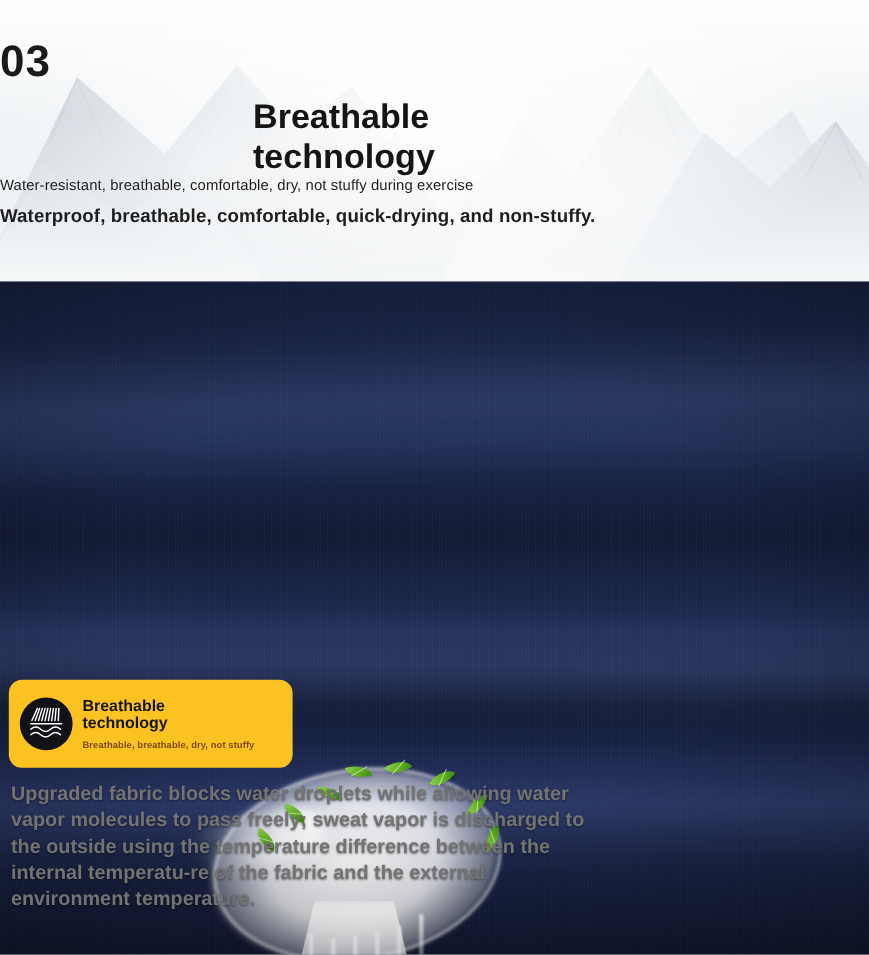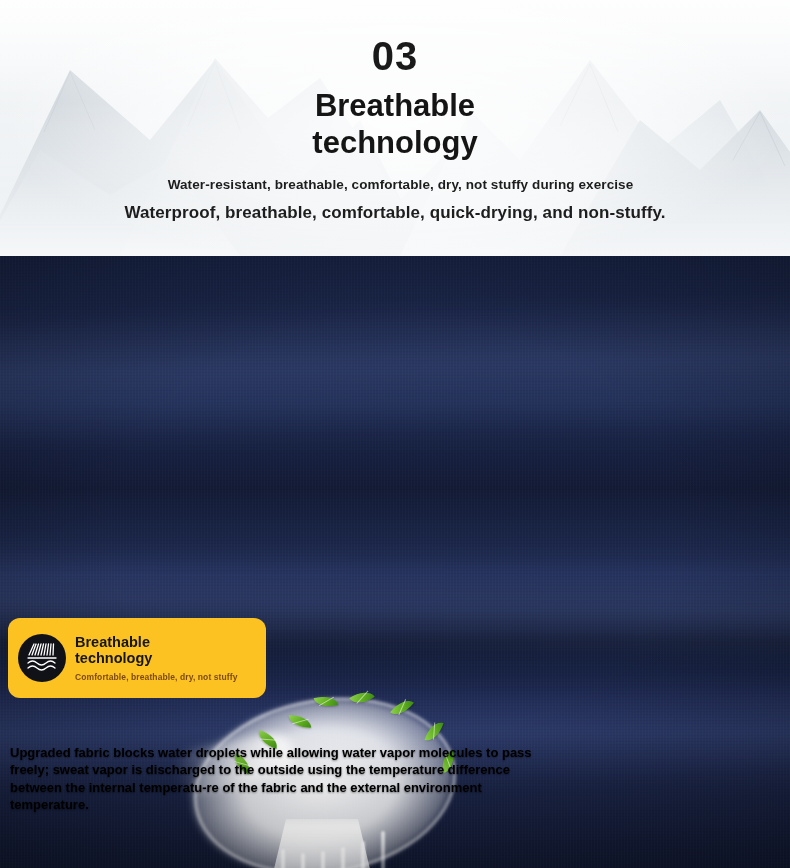--- a/index.html
+++ b/index.html
@@ -43,47 +43,45 @@
     background:
       radial-gradient(ellipse 520px 200px at 395px 120px, rgba(255,255,255,0.92) 0%, rgba(255,255,255,0.55) 45%, rgba(255,255,255,0.0) 75%),
       linear-gradient(180deg, rgba(255,255,255,0.85) 0%, rgba(255,255,255,0.25) 40%, rgba(255,255,255,0.55) 100%);
     pointer-events: none;
   }
 
   .hero-content {
     position: absolute;
     top: 0; left: 0;
     width: 790px;
-    text-align: center;
+    text-align: left;
   }
   .hero-num {
     margin-top: 36px;
     font-size: 40px;
     font-weight: 700;
     color: #1a1a1a;
     letter-spacing: 1px;
     line-height: 1;
   }
   .hero-title {
     margin-top: 12px;
     font-size: 31px;
     font-weight: 700;
     color: #151515;
     line-height: 1.18;
     max-width: 330px;
     margin-left: auto;
     margin-right: auto;
   }
   .hero-sub1 {
-    margin-top: 16px;
     font-size: 13.5px;
-    font-weight: 700;
+    font-weight: 400;
     color: #1d1d1d;
     letter-spacing: 0.1px;
-    padding-left: 11px;
   }
   .hero-sub2 {
     margin-top: 11px;
     font-size: 17px;
     font-weight: 700;
     color: #1d1d1d;
     letter-spacing: 0.1px;
   }
 
   
@@ -280,26 +278,25 @@
     color: #7c4a12;
     letter-spacing: 0.1px;
   }
 
   
   .desc {
     position: absolute;
     left: 10px;
     top: 710px;
     width: 530px;
-    font-size: 13px;
+    font-size: 18px;
     font-weight: 700;
     line-height: 1.33;
-    color: #000000;
+    color: #737373;
     text-shadow: 0 1px 2px rgba(0,0,0,0.45);
-    margin-top: 34px;
   }
 </style>
 </head>
 <body>
 
 <div class="page">
 
   <div class="hero">
     <div class="ridge">
       <svg width="790" height="256" viewBox="0 0 790 256" preserveAspectRatio="none" aria-hidden="true">
@@ -388,19 +385,19 @@
             <path d="M26 14 L27 3"></path>
             <path d="M29 14 L29.5 3"></path>
           <path d="M4 17 H32"></path>
           <path d="M4 22 q4.5 -4 9 0 t9 0 t9 0"></path>
           <path d="M4 27 q4.5 -4 9 0 t9 0 t9 0"></path>
         </g>
       </svg>
     </div>
     <div class="badge-text">
       <div class="badge-title">Breathable technology</div>
-      <div class="badge-sub">Comfortable, breathable, dry, not stuffy</div>
+      <div class="badge-sub">Breathable, breathable, dry, not stuffy</div>
     </div>
   </div>
 
   <div class="desc">Upgraded fabric blocks water droplets while allowing water vapor molecules to pass freely; sweat vapor is discharged to the outside using the temperature difference between the internal temperatu-re of the fabric and the external environment temperature.</div>
 
 </div>
 
 </body></html>

